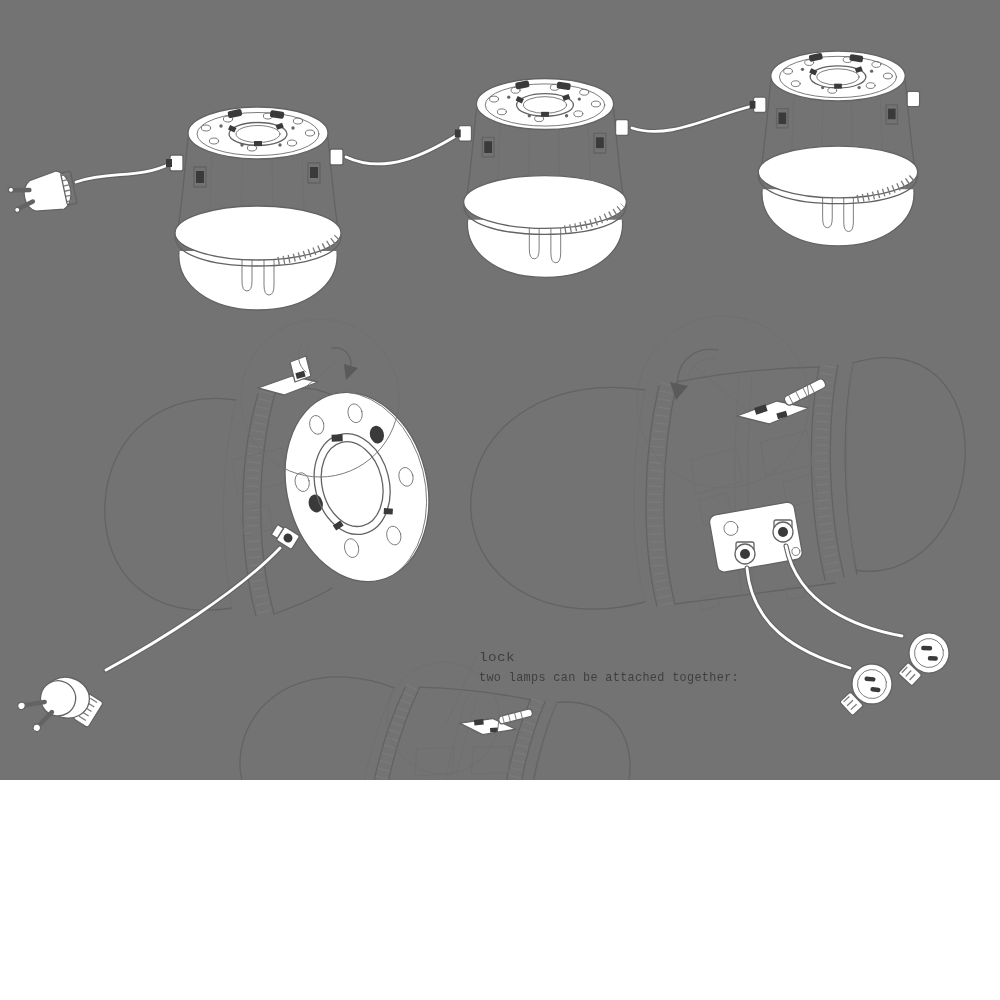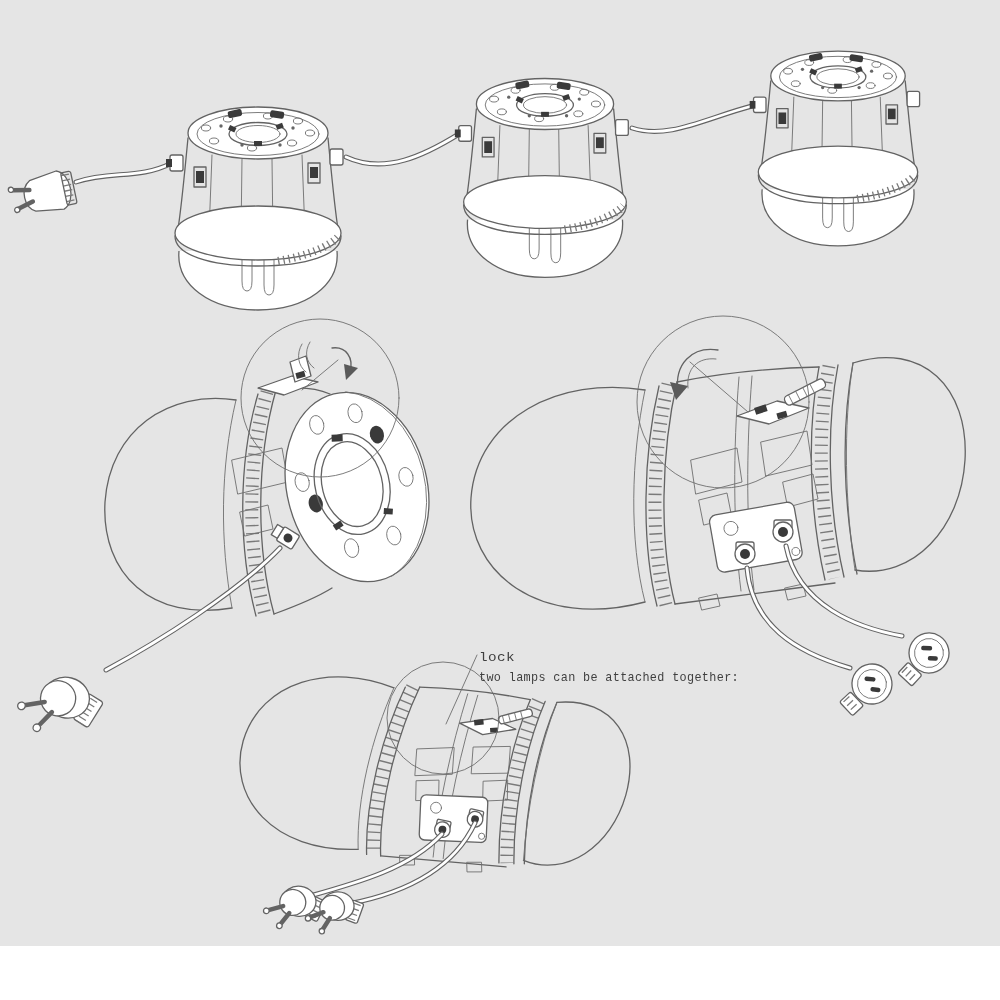--- a/index.html
+++ b/index.html
@@ -1,16 +1,16 @@
 <!DOCTYPE html>
 <html><head>
 <meta charset="utf-8">
 <style>
   html,body{margin:0;padding:0;background:#ffffff;}
-  .stage{position:relative;width:1000px;height:946px;background:#e5e5e5;overflow:hidden;
+  .stage{position:relative;width:1000px;height:780px;background:#737373;overflow:hidden;
          font-family:"Liberation Mono","DejaVu Sans Mono",monospace;}
   svg{position:absolute;left:0;top:0;}
   svg *{vector-effect:non-scaling-stroke;}
   .ln{stroke:#636363;fill:none;stroke-width:1.3;stroke-linecap:round;stroke-linejoin:round;}
   .thin{stroke:#6e6e6e;fill:none;stroke-width:0.9;stroke-linecap:round;}
   .wht{fill:#ffffff;stroke:#636363;stroke-width:1.3;stroke-linejoin:round;}
   .dk{fill:#3a3a3a;stroke:none;}
   .ribs{stroke:#7a7a7a;fill:none;stroke-width:13;stroke-dasharray:1.4 6.5;}
   .ribs-sm{stroke:#7a7a7a;fill:none;stroke-width:8;stroke-dasharray:1.3 4;}
   .cord-o{stroke:#636363;stroke-width:5;fill:none;stroke-linecap:round;}

